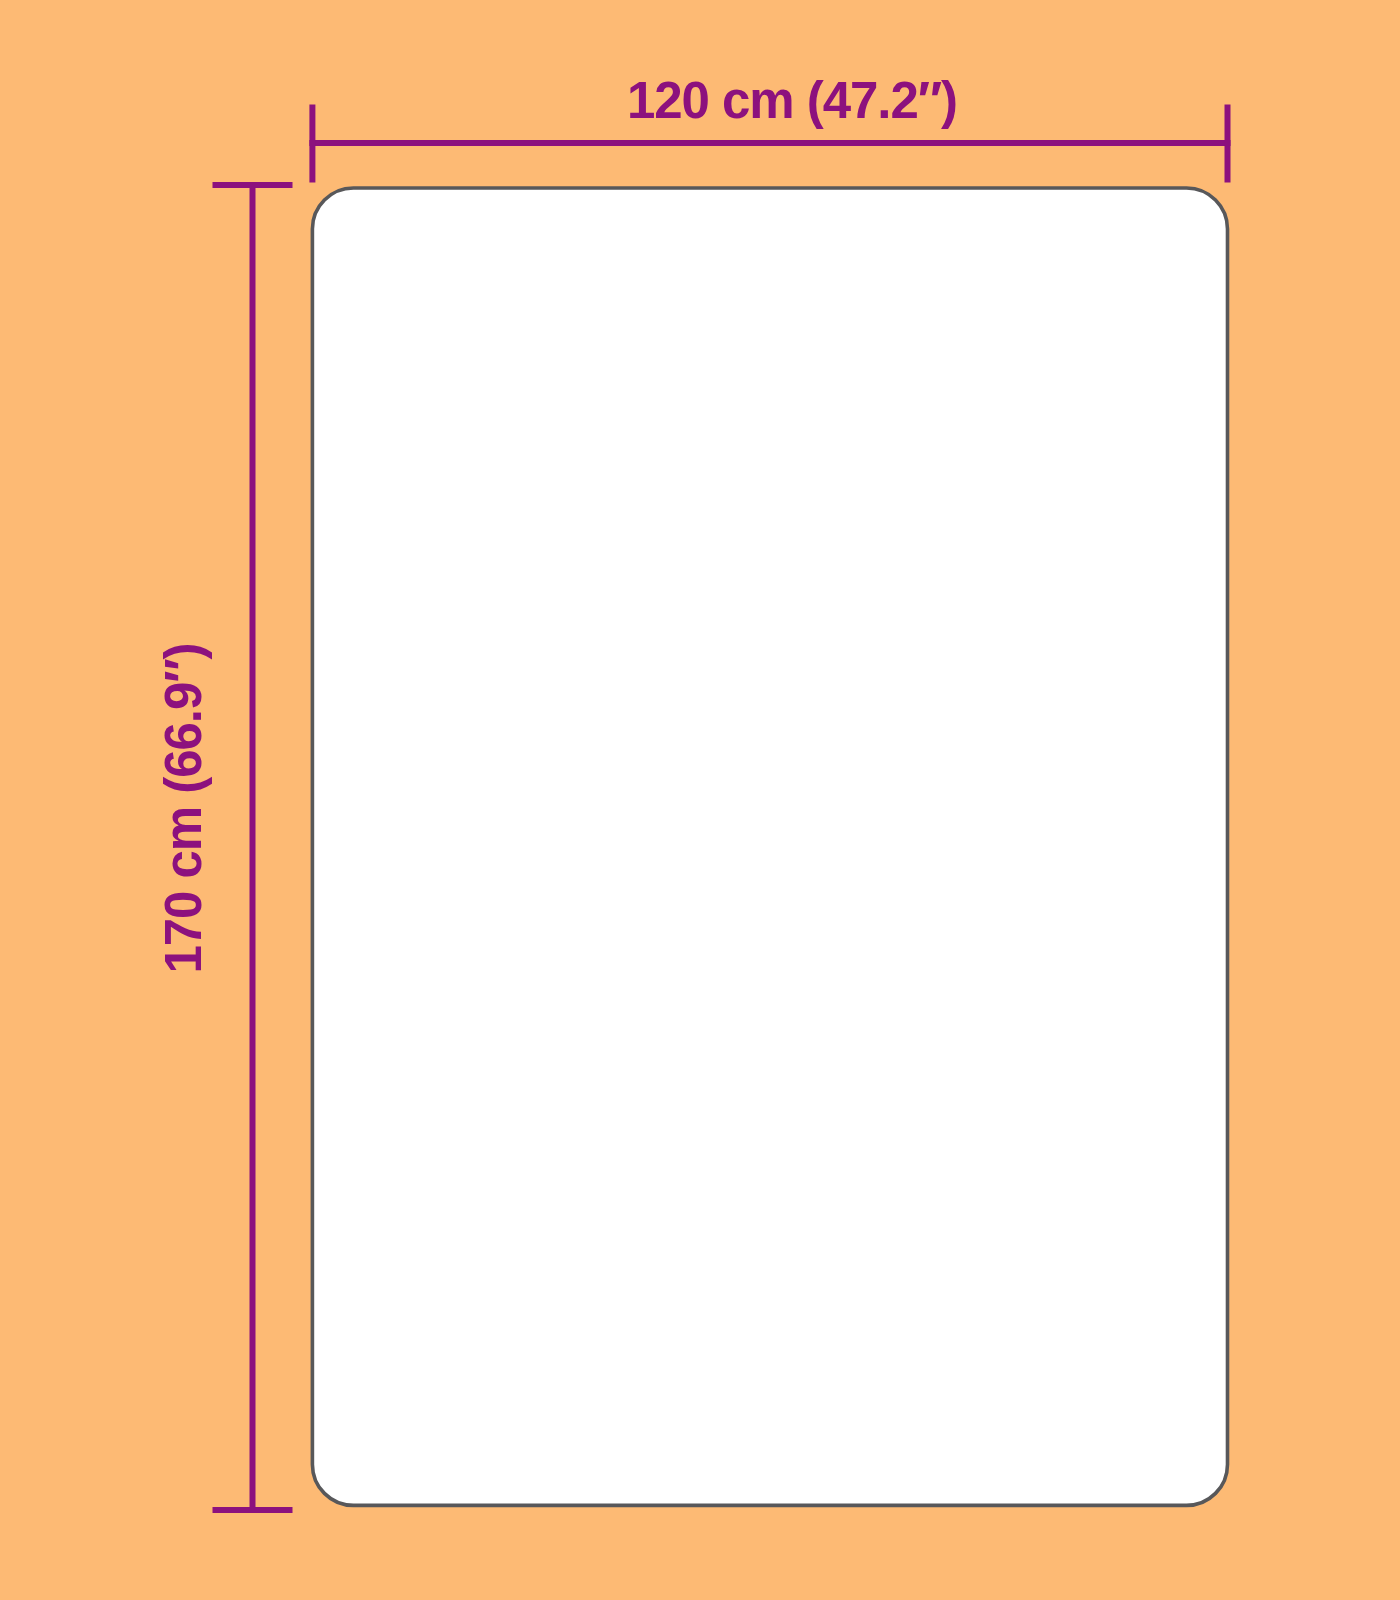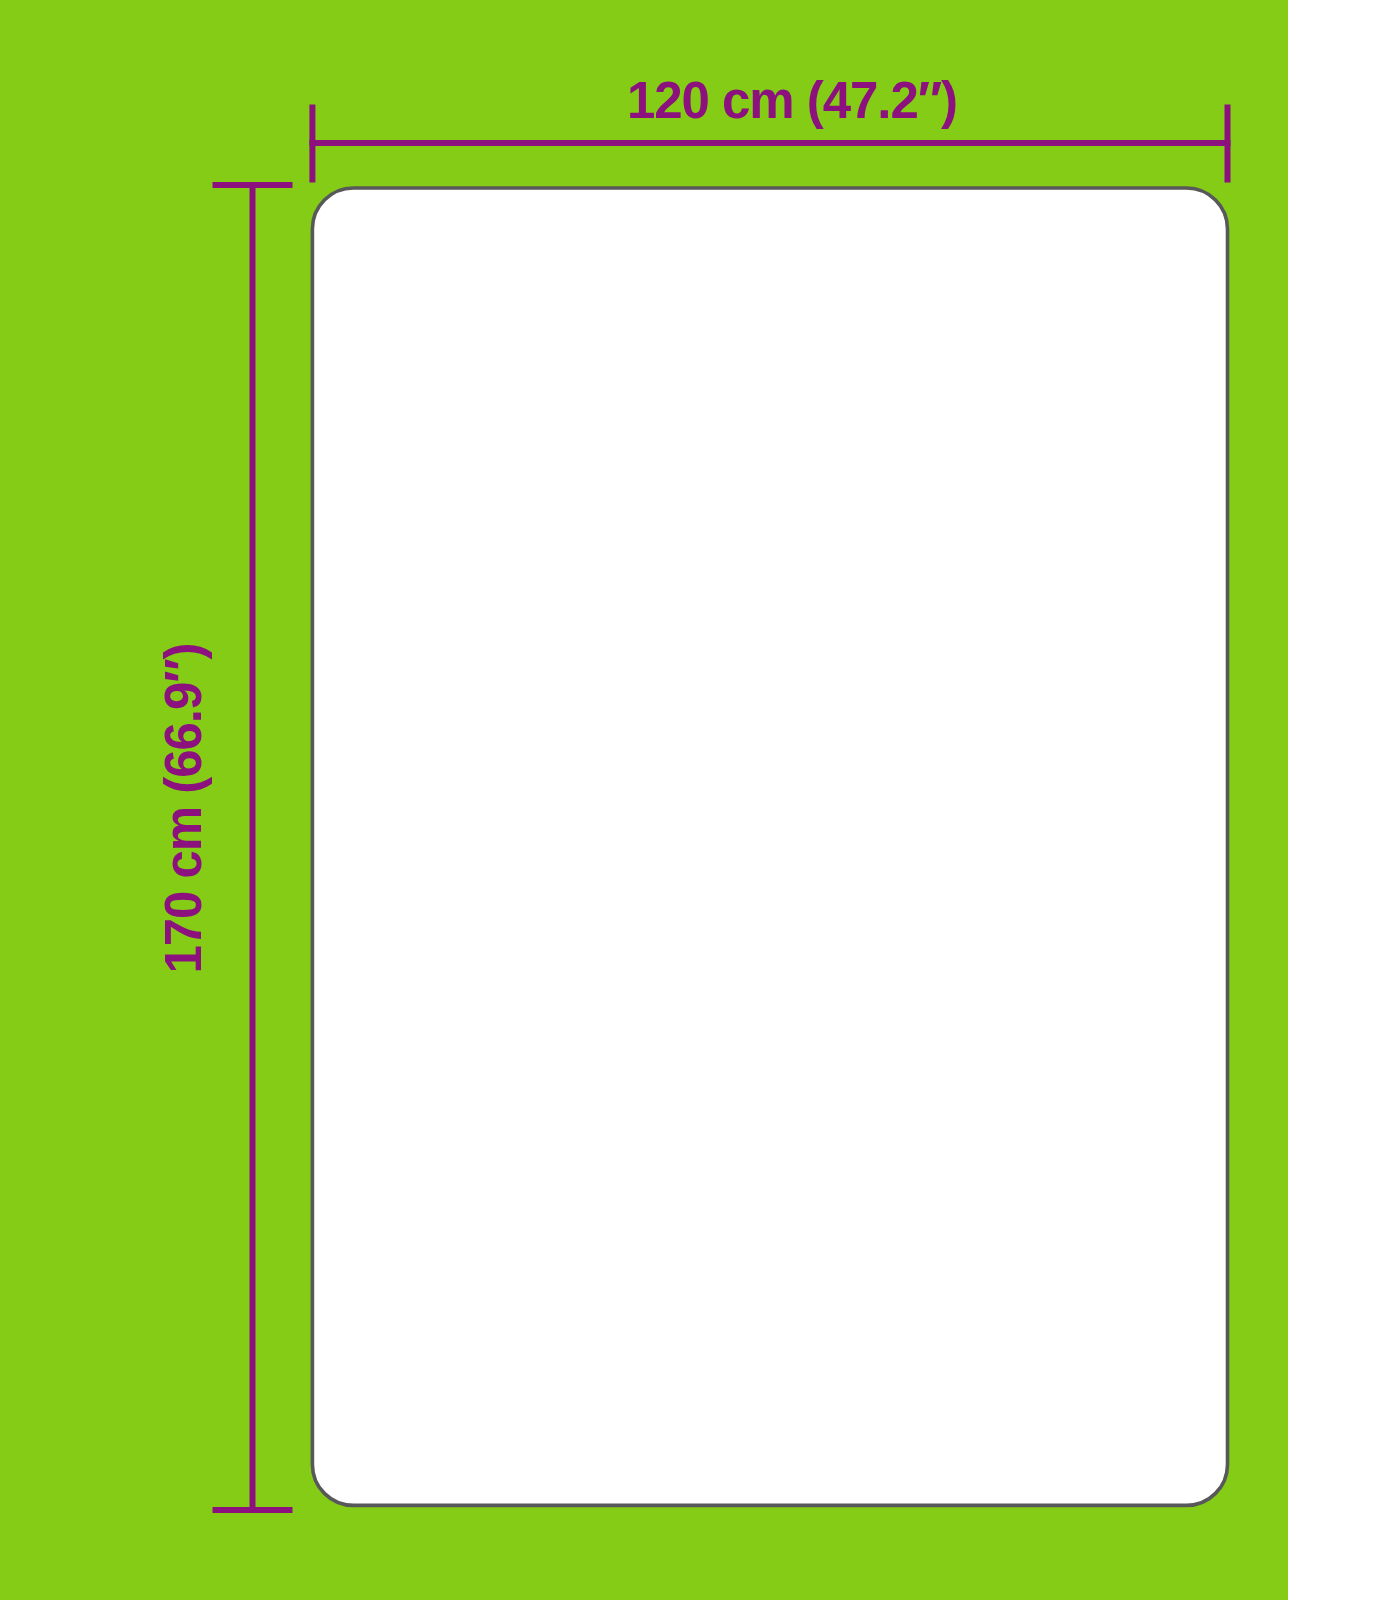--- a/index.html
+++ b/index.html
@@ -1,16 +1,16 @@
 <!DOCTYPE html>
 <html><head>
 <meta charset="utf-8">
 <style>
   html,body{margin:0;padding:0;background:#ffffff;}
-  .page{position:relative;width:1288px;height:1600px;background:#84cc16;overflow:hidden;}
+  .page{position:relative;width:1400px;height:1600px;background:#fdba74;overflow:hidden;}
   svg{position:absolute;left:0;top:0;}
   text{font-family:"Liberation Sans", sans-serif;font-weight:bold;fill:#8c117e;}
 </style>
 </head>
 <body>
 <div class="page">
 <svg width="1400" height="1600" viewBox="0 0 1400 1600">
 
   <rect x="312.4" y="188" width="915.1" height="1317.4" rx="41" ry="41" fill="#ffffff" stroke="#58585a" stroke-width="3.6"></rect>
 

